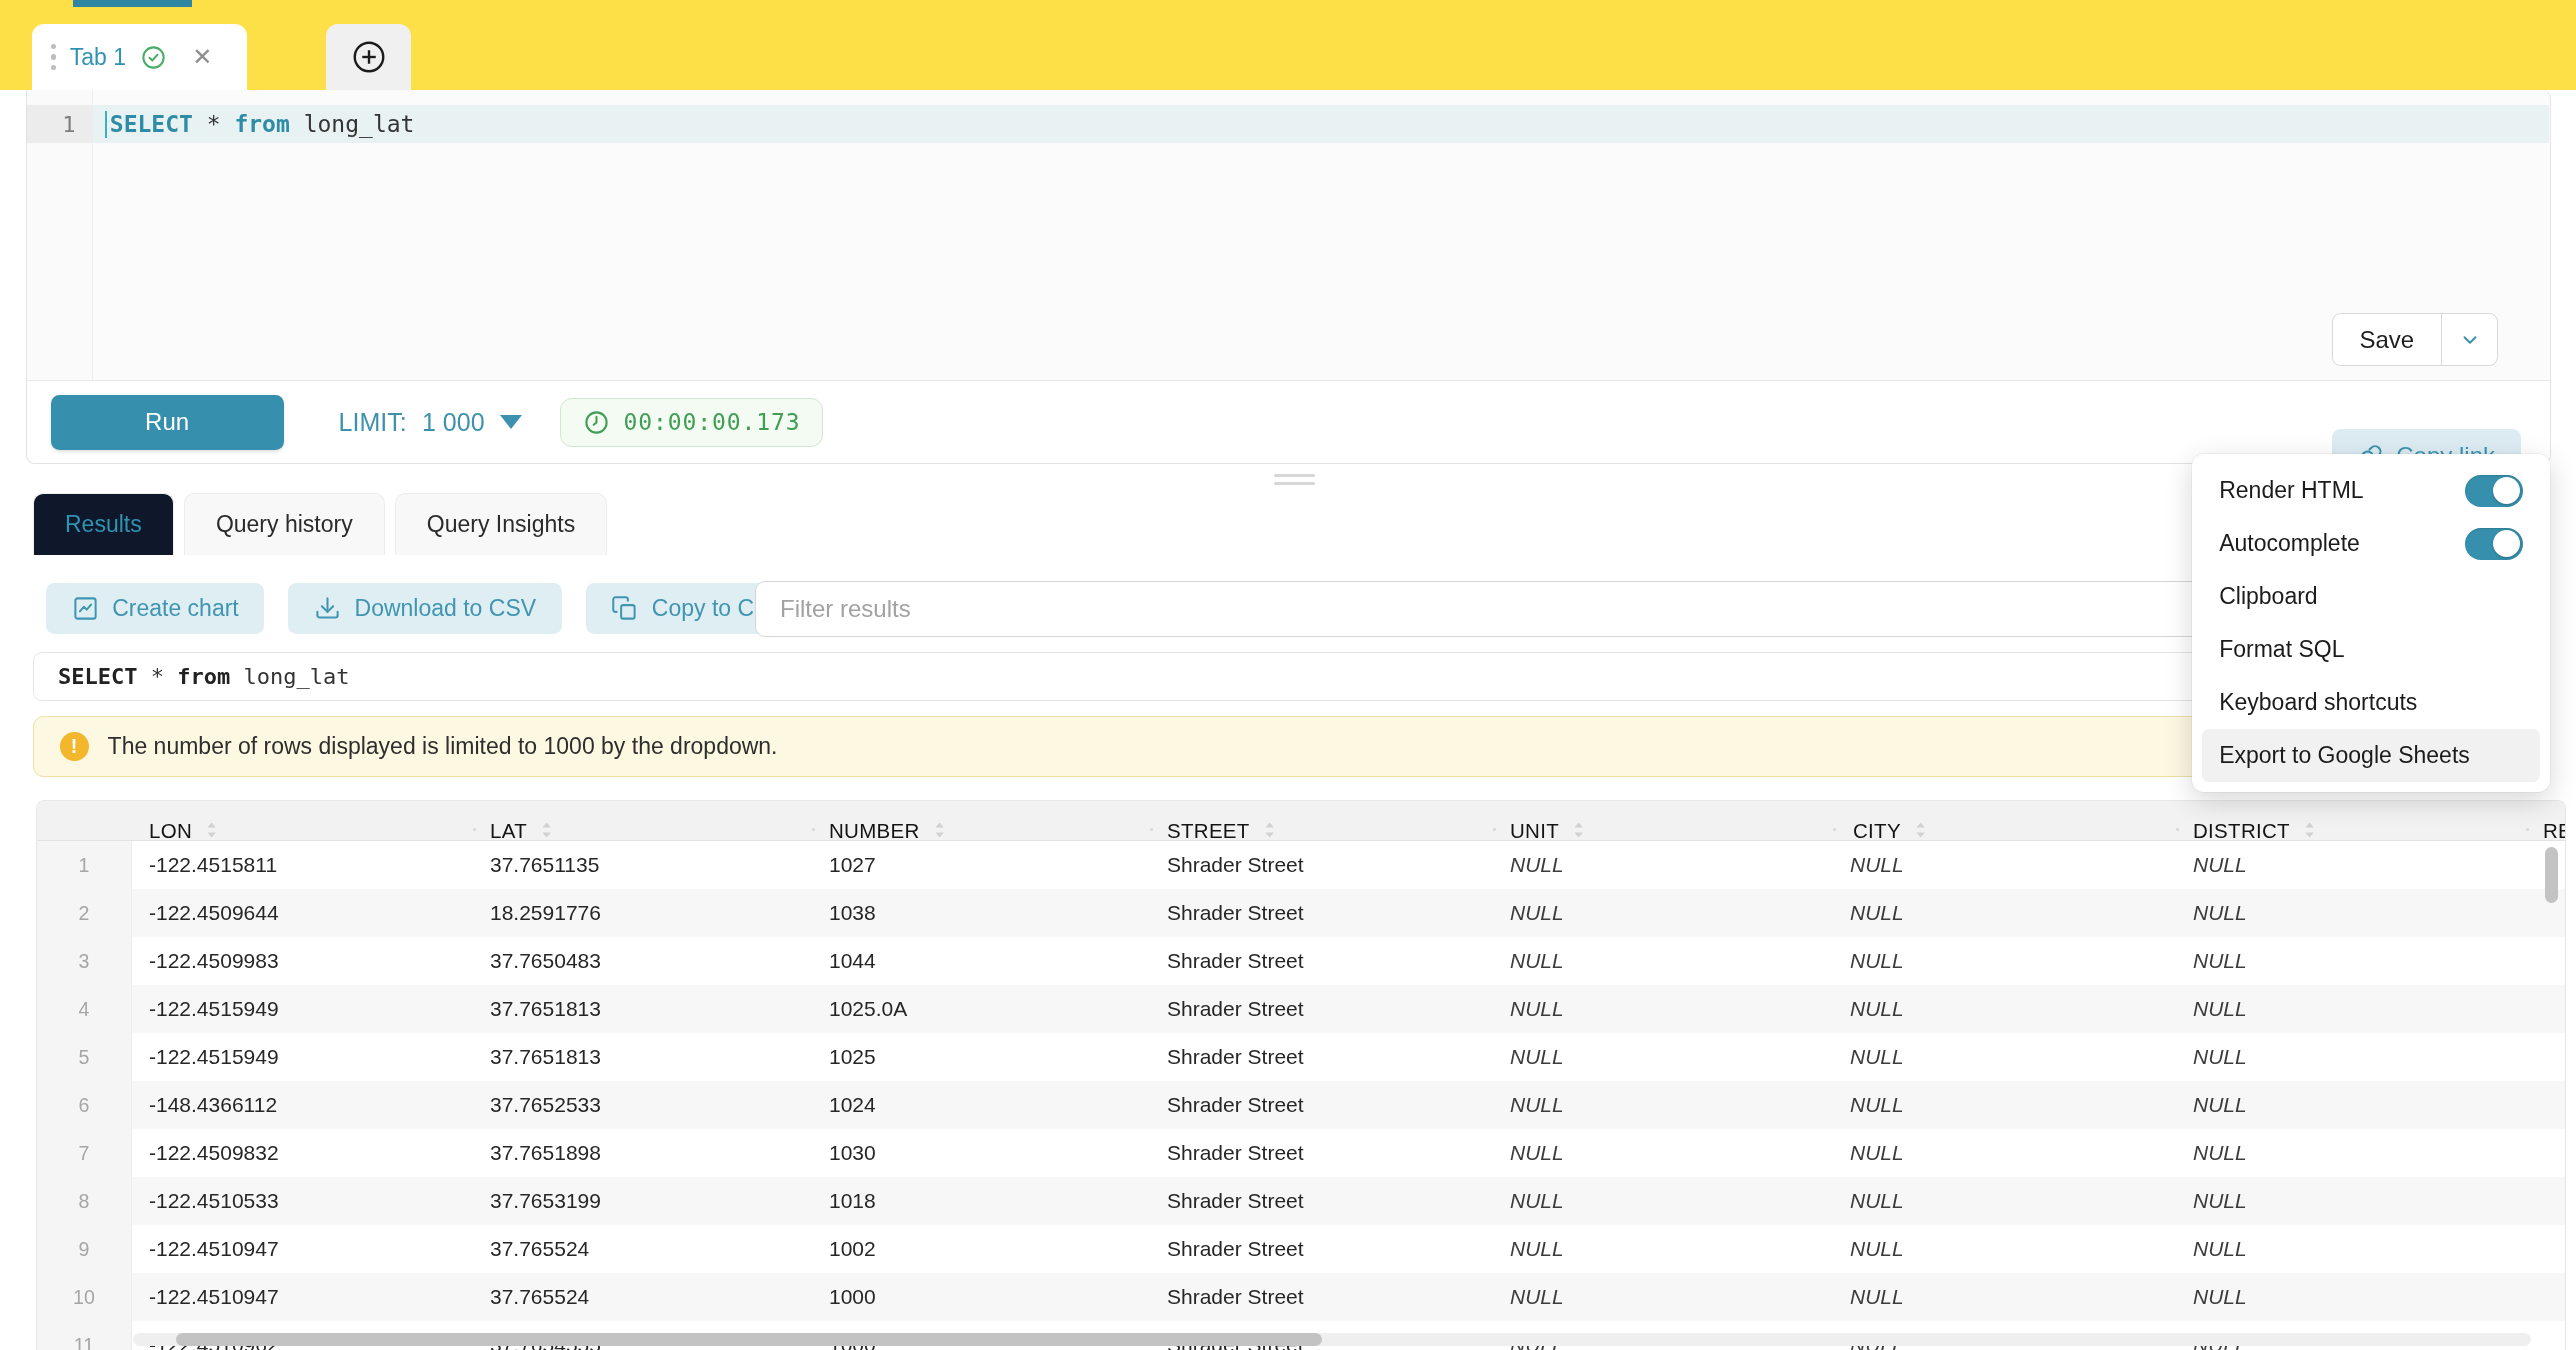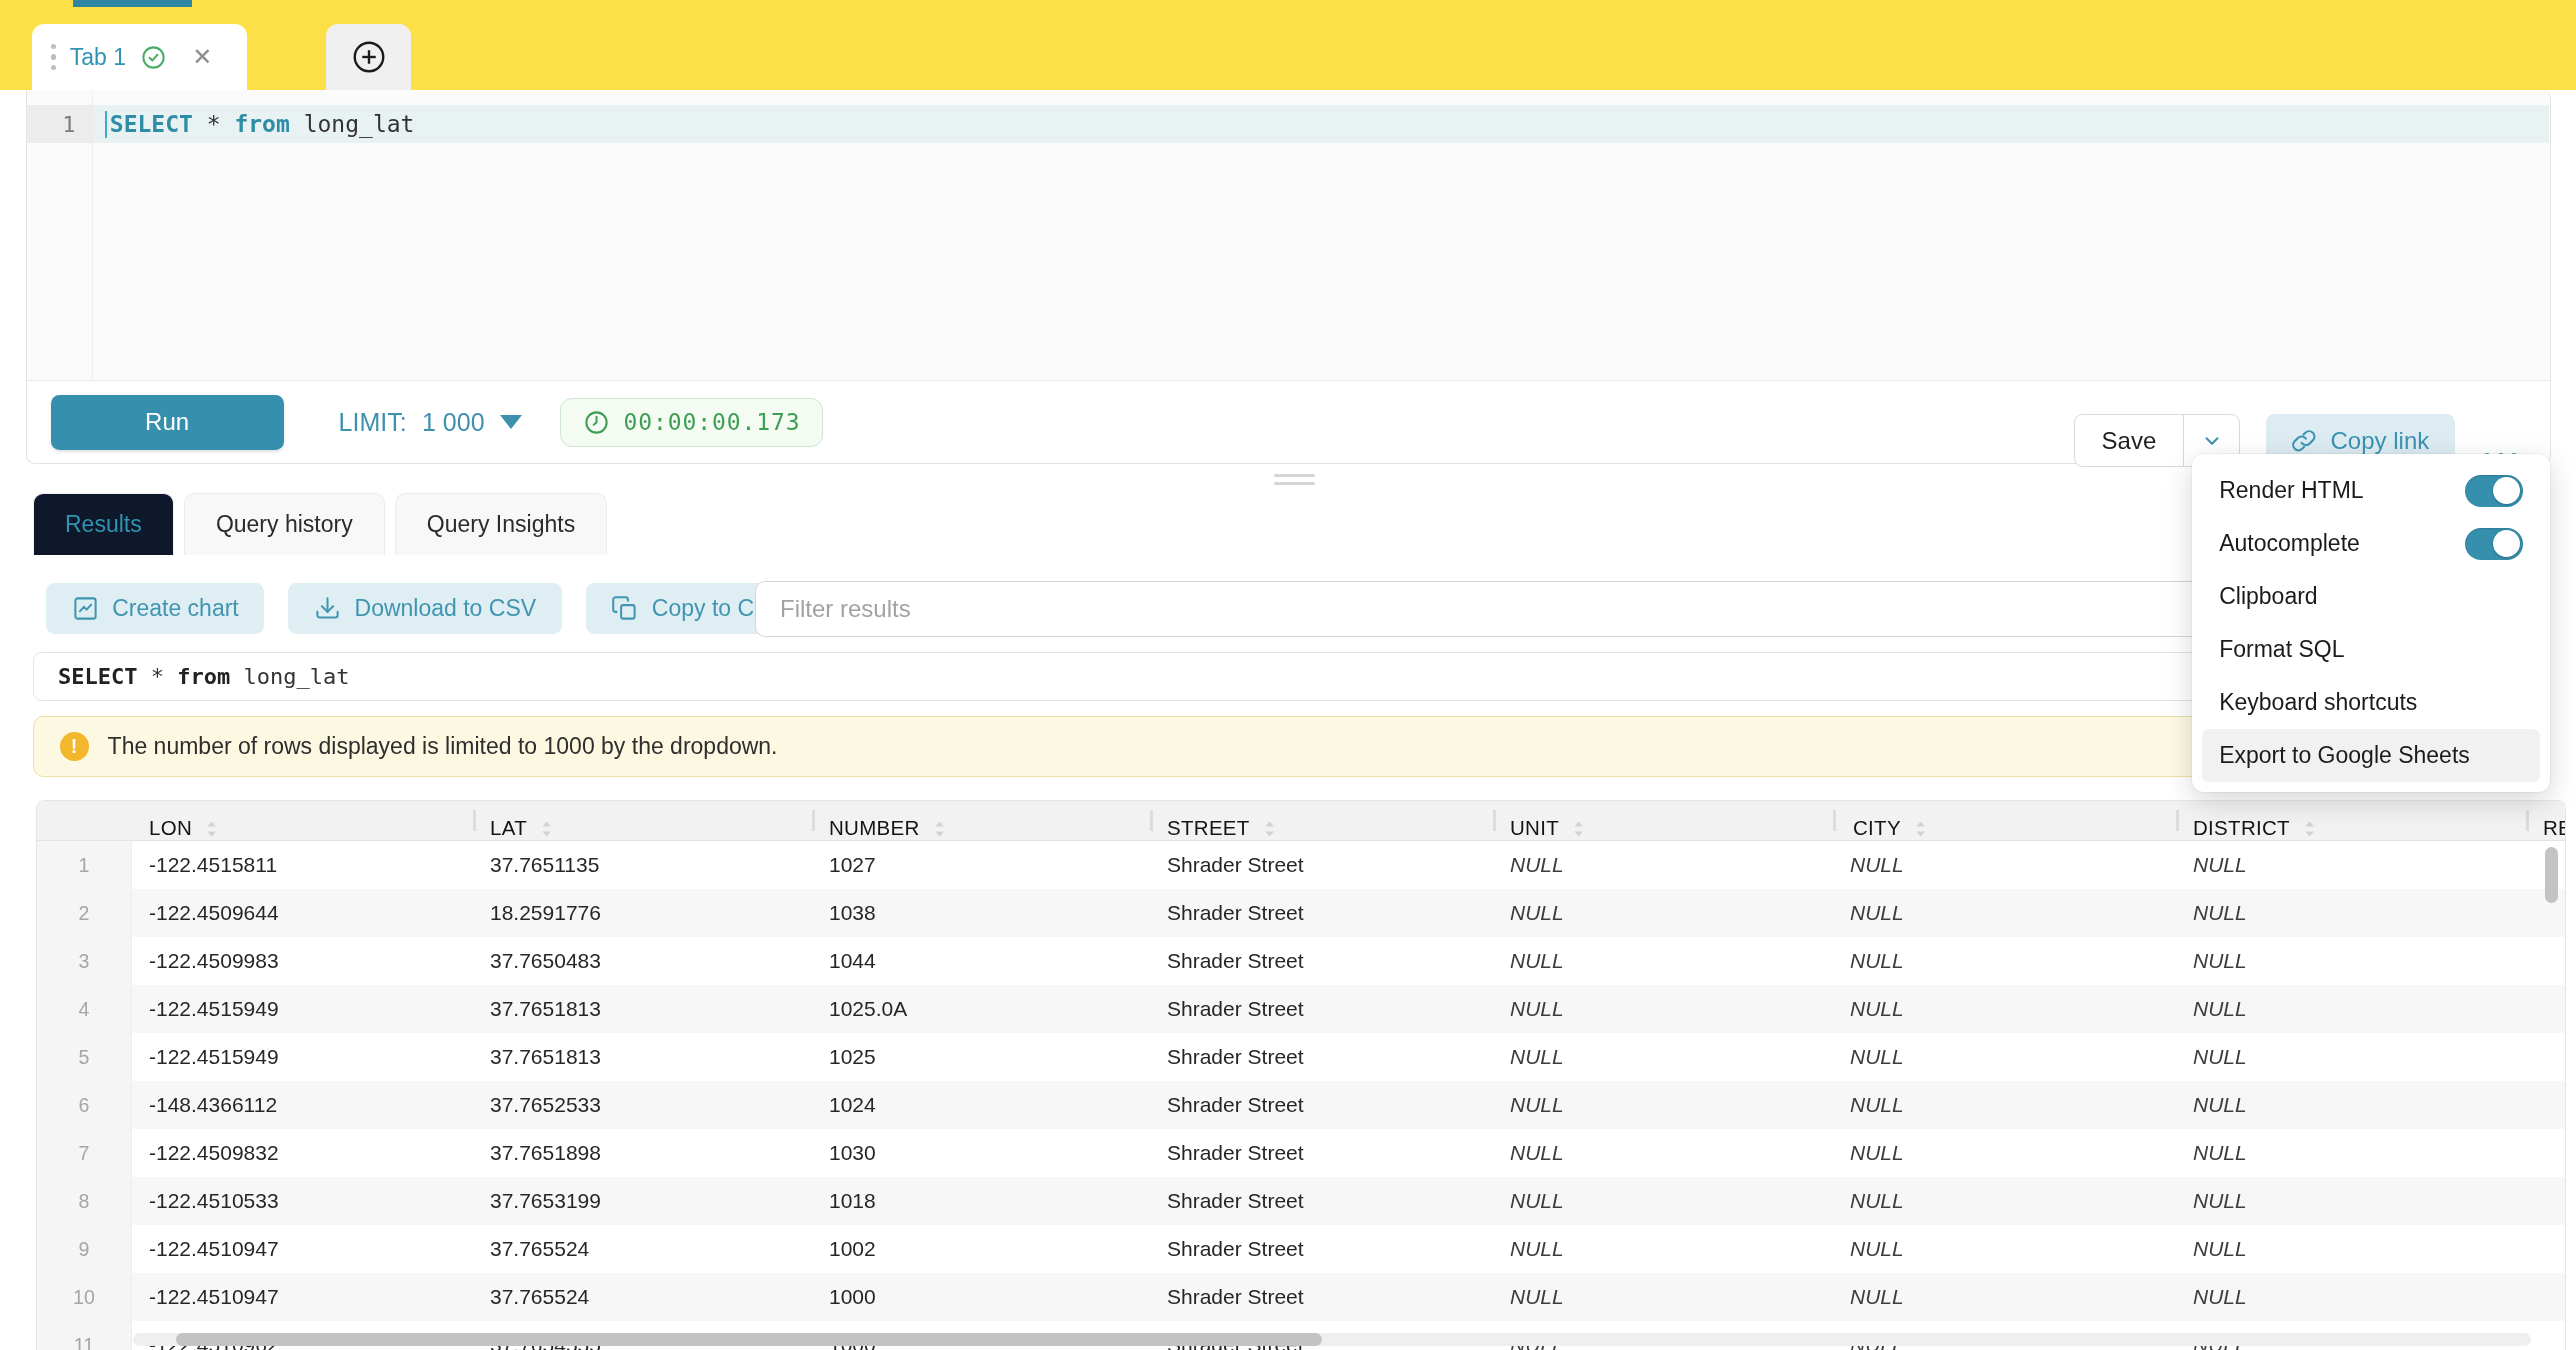--- a/index.html
+++ b/index.html
@@ -33,21 +33,21 @@
 
   
   .runrow { position:absolute; left:0; right:0; bottom:0; height:83px; background:#fff; border-top:0.9px solid #e9e9e9;
             border-radius:0 0 8.5px 8.5px; display:flex; align-items:center; }
   .run-btn { margin-left:24px; width:233px; height:55px; background:var(--accent); border:none; border-radius:8.5px;
              color:#fff; font-size:24px; font-family:inherit; box-shadow:0 1.7px 3.4px rgba(0,0,0,.12); }
   .limit { margin-left:55px; display:flex; align-items:center; gap:15.3px; color:#3d91ae; font-size:25px; }
   .tri-down { width:0; height:0; border-left:11px solid transparent; border-right:11px solid transparent; border-top:14.5px solid #3d91ae; }
   .timer { margin-left:38px; height:49px; padding:0 22px; background:#f3fbf3; border:1.7px solid #cfe7cf; border-radius:12px;
            display:flex; align-items:center; gap:13.6px; color:#3f9e54; font-family:"DejaVu Sans Mono",monospace; font-size:23px; letter-spacing:0.9px; }
-  .right-actions { margin-left:auto; margin-right:29px; display:flex; align-items:flex-end; gap:25.6px; }
+  .right-actions { margin-left:auto; margin-right:29px; display:flex; align-items:flex-start; gap:25.6px;flex-direction:column; }
   .save-split { display:flex; height:53px; border:0.9px solid #d8d8d8; border-radius:8.5px; overflow:hidden; background:#fff; }
   .save-main { padding:0 27px; display:flex; align-items:center; font-size:24px; color:#1f1f1f; }
   .save-div { width:0.9px; background:#d8d8d8; }
   .save-caret { width:55px; display:flex; align-items:center; justify-content:center; }
   .copylink { height:53px; padding:0 25.6px; background:#dcecf2; border:none; border-radius:8.5px; display:flex;
               align-items:center; gap:13.6px; color:#3b93b0; font-size:24px; font-family:inherit;margin-top:37px; }
   .more-dots { display:flex; gap:7.7px; padding:8.5px 3.4px; }
   .more-dots i { width:6px; height:6px; border-radius:50%; background:#3d91ae; }
 
   
@@ -78,22 +78,22 @@
   .warn { position:absolute; left:33px; top:716px; width:2510px; height:61px; background:#fcf8e1; border:1.7px solid #ece0a4;
           border-radius:10.2px; display:flex; align-items:center; padding:0 25.6px; gap:19px; }
   .warn-icon { width:29px; height:29px; border-radius:50%; background:#f2b72c; color:#fff; font-weight:bold;
                font-size:19.6px; display:flex; align-items:center; justify-content:center; flex:none; }
   .warn-text { font-size:23px; color:#2e2e2e; }
 
   
   .table { position:absolute; left:36px; top:800px; width:2530px; height:551px; background:#fff;
            border:0.9px solid #e6e6e6; border-bottom:none; border-radius:8.5px 8.5px 0 0; overflow:hidden; }
   .thead { display:flex; height:40px; background:#f2f2f2; border-bottom:0.9px solid #e3e3e3; }
-  .th { flex:none; display:flex; align-items:flex-end; gap:12px; padding-left:17px; position:relative;
-        font-size:20.5px; color:#141414; letter-spacing:0.3px; }
+  .th { flex:none; display:flex; align-items:flex-start; gap:12px; padding-left:17px; position:relative;
+        font-size:20.5px; color:#141414; letter-spacing:0.3px;margin-top:18px; }
   .th.sep::before { content:''; position:absolute; left:0; top:9.4px; bottom:9.4px; width:2.6px; background:#dcdcdc; }
   .gutter-head { width:95px; flex:none; }
   .tbody .tr { display:flex; height:48px; background:#fff; }
   .tbody .tr.even { background:#f7f7f7; }
   .rownum { width:95px; flex:none; background:#f5f5f5; border-right:0.9px solid #ececec; display:flex;
             align-items:center; justify-content:center; color:#a6a6a6; font-size:19.6px; }
   .td { flex:none; display:flex; align-items:center; padding-left:17px; font-size:21px; color:#262626; }
   .td.null { font-style:italic; color:#3c3c3c; }
   .hscroll { position:absolute; left:96px; right:34px; bottom:5.1px; height:12.8px; background:#efefef; border-radius:6.8px; }
   .hthumb { position:absolute; left:43px; top:0; bottom:0; width:1146px; background:#c3c3c3; border-radius:6.8px; }

